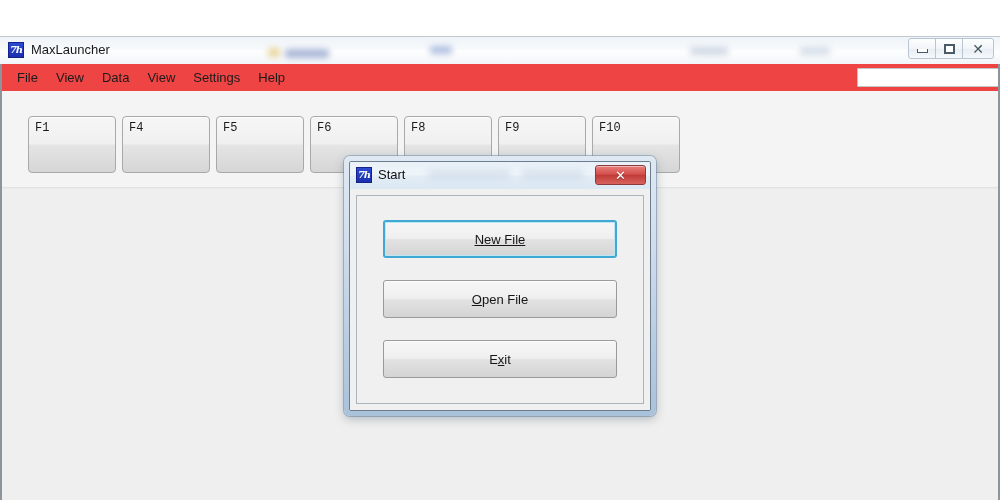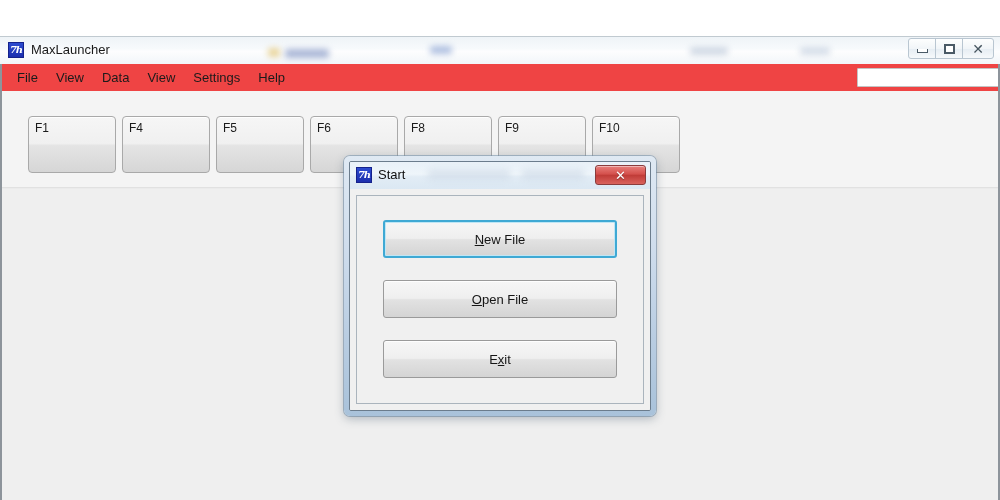--- a/index.html
+++ b/index.html
@@ -82,20 +82,21 @@
   #search-input{
     width:100%;height:100%;border:none;outline:none;background:transparent;
     font-size:12px;font-family:"Liberation Sans",sans-serif;
     padding:0 4px;box-sizing:border-box;color:#222;
   }
 
   
   #fkey-strip{
     position:absolute;left:0;top:55px;width:1000px;height:98px;
     background:#f4f4f4;
+    font-family:Liberation Mono, monospace;
   }
   #fkey-row{position:absolute;left:28px;top:25px;display:flex;}
   .fkey-btn{
     width:88px;height:57px;margin-right:6px;
     box-sizing:border-box;
     border:1px solid #a9a9a9;border-radius:4px;
     background:linear-gradient(to bottom,#f6f6f6 0%,#f0f0f0 48%,#e4e4e4 52%,#d6d6d6 100%);
     box-shadow:inset 0 1px 0 rgba(255,255,255,.85);
     position:relative;
   }
@@ -187,20 +188,21 @@
     box-sizing:border-box;
     border:1px solid #9a9a9a;border-radius:3px;
     background:linear-gradient(to bottom,#f6f6f6 0%,#efefef 48%,#e2e2e2 52%,#d4d4d4 100%);
     box-shadow:inset 0 1px 0 rgba(255,255,255,.9);
     display:flex;align-items:center;justify-content:center;
     font-size:13px;color:#161616;
   }
   .dlg-btn.focused{
     border:2px solid #3fa9d4;
     box-shadow:inset 0 0 0 1px #bfe6f5, inset 0 1px 0 rgba(255,255,255,.9);
+    text-decoration:underline;
   }
   .acc{text-decoration:underline;}
 </style>
 </head>
 <body>
 
 <div id="desktop">
 
   <div id="app-window">
 

